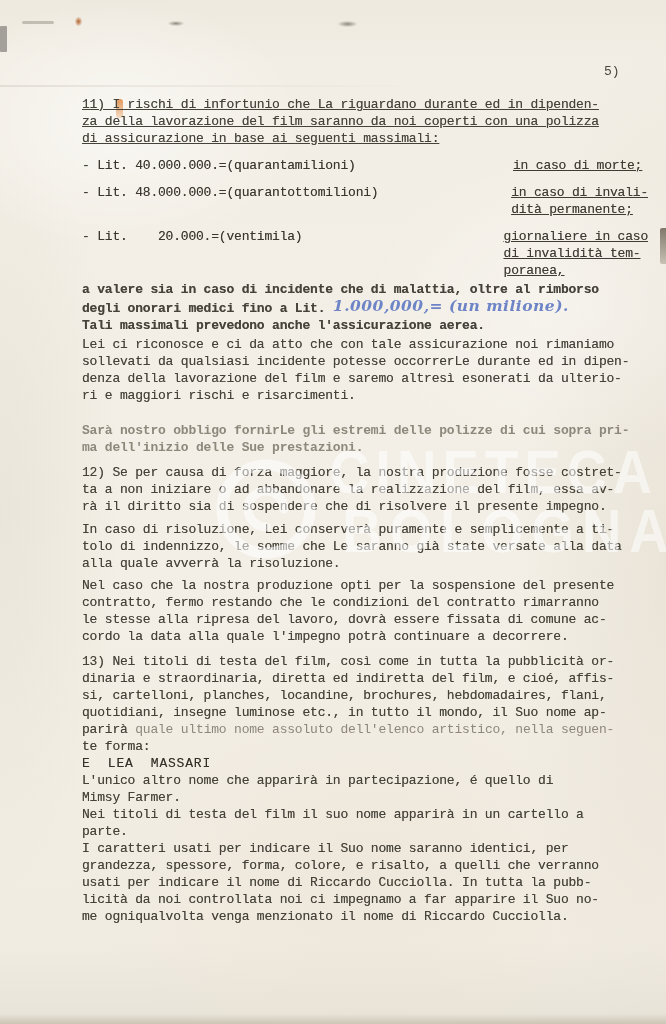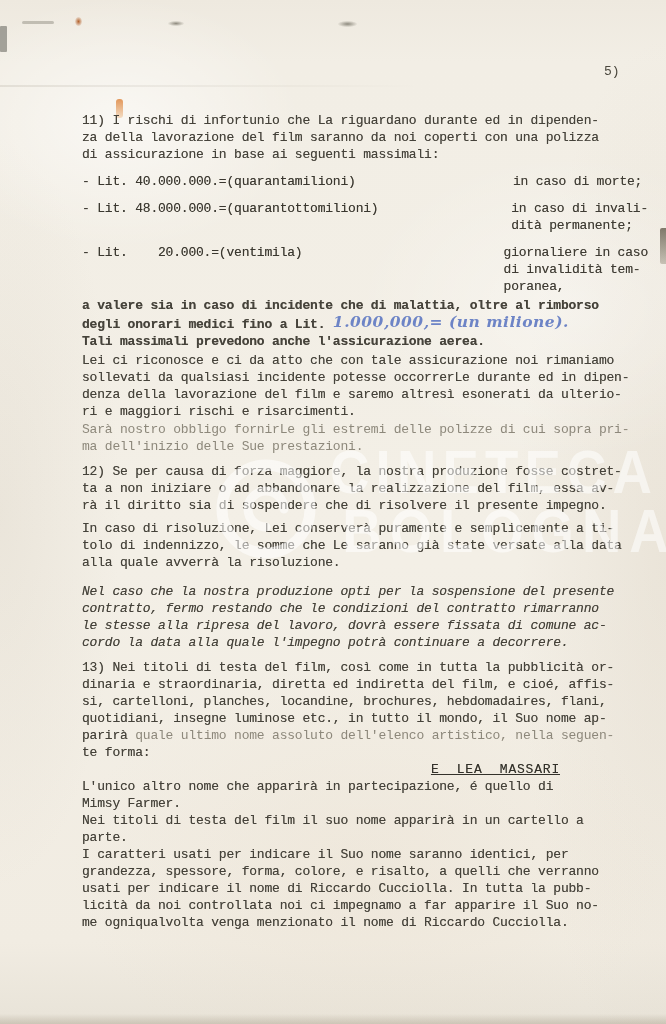--- a/index.html
+++ b/index.html
@@ -21,35 +21,35 @@
   }
   .crease { position:absolute; left:0; top:85px; width:420px; height:2px;
     background:linear-gradient(90deg, rgba(120,110,92,.14), rgba(120,110,92,.03) 80%, transparent); }
   .pagenum { position:absolute; left:604px; top:64px; font-size:13px; color:#4a473d; }
 
   
   .textcol { position:absolute; left:82px; top:96px; width:566px; font-size:13px;
     line-height:17px; letter-spacing:-0.2px; color:#45423a; white-space:pre;
     text-shadow:0 0 .5px rgba(62,58,48,.55); }
   .para { margin-top:8px; }
-  .para:nth-child(1){ margin-top:16px; }
+  .para:nth-child(1){ margin-top:0;text-decoration:underline; }
   .para:nth-child(3){ margin-top:2px;font-weight:bold; }
   .para:nth-child(4){ margin-top:2px; }
-  .para:nth-child(5){ margin-top:1px; }
+  .para:nth-child(5){ margin-top:18px;font-weight:bold; }
   .para:nth-child(6){ }
   .para:nth-child(7){ margin-top:6px; }
-  .para:nth-child(8){ margin-top:12px;font-style:italic; }
+  .para:nth-child(8){ margin-top:5px; }
   .para:nth-child(9){ }
   .line { min-height:17px; }
   .light, .light .line { color:#8d887b; text-shadow:none; }
   .dark  { color:#33312a; }
   .mrow { display:flex; margin-top:10px; }
   .mrow .ml { width:431px; color:#3a372f; }
-  .mrow .mr { flex:1; color:#3f3c34; }
-  .center { text-align:right; padding-right:88px; letter-spacing:.8px;text-decoration:underline; }
+  .mrow .mr { flex:1; color:#3f3c34;text-decoration:underline; }
+  .center { text-align:left; padding-right:88px; letter-spacing:.8px; }
   .hand { font-family:"DejaVu Serif",serif; font-style:italic; font-size:15.5px;
     color:#6d84c6; letter-spacing:.5px; text-shadow:none; position:relative; top:-1px;text-align:center; }
 
   
   .watermark { position:absolute; left:212px; top:442px; z-index:5; pointer-events:none;
     display:flex; color:rgba(255,255,255,.55); }
   .wm-logo { width:112px; height:118px; margin-top:8px; }
   .wm-text { margin-left:6px; font-family:"Liberation Sans",sans-serif; font-weight:bold;
     transform:scaleX(.88); transform-origin:left top; }
   .wm-line { font-size:62px; line-height:59px; letter-spacing:7px; }

